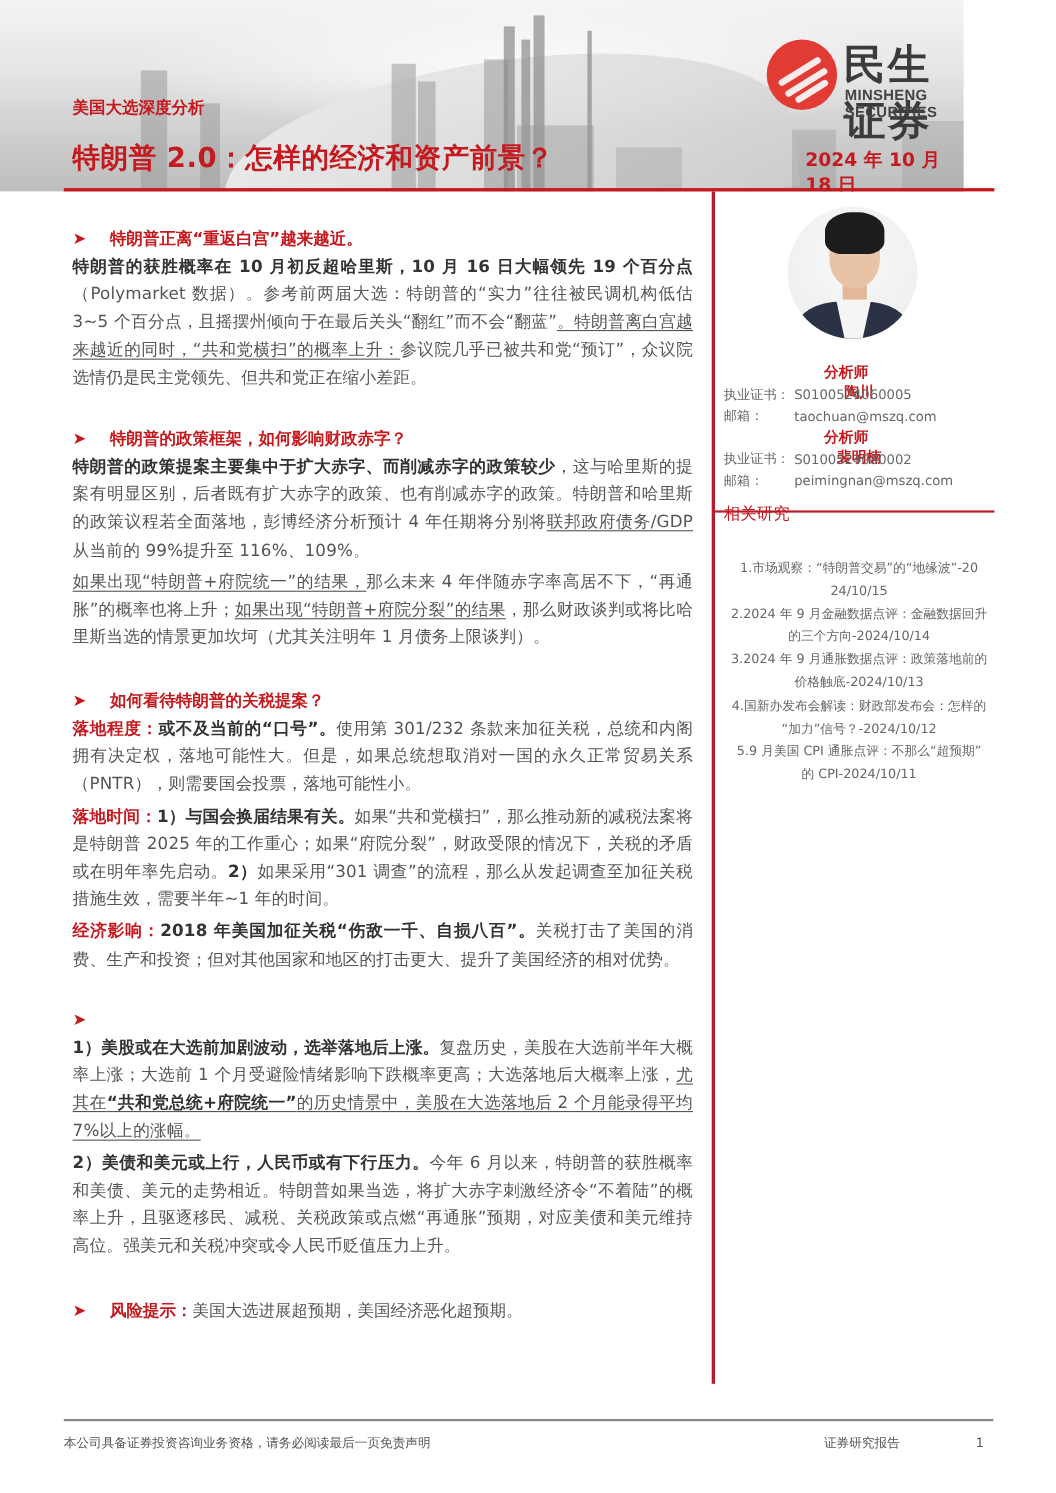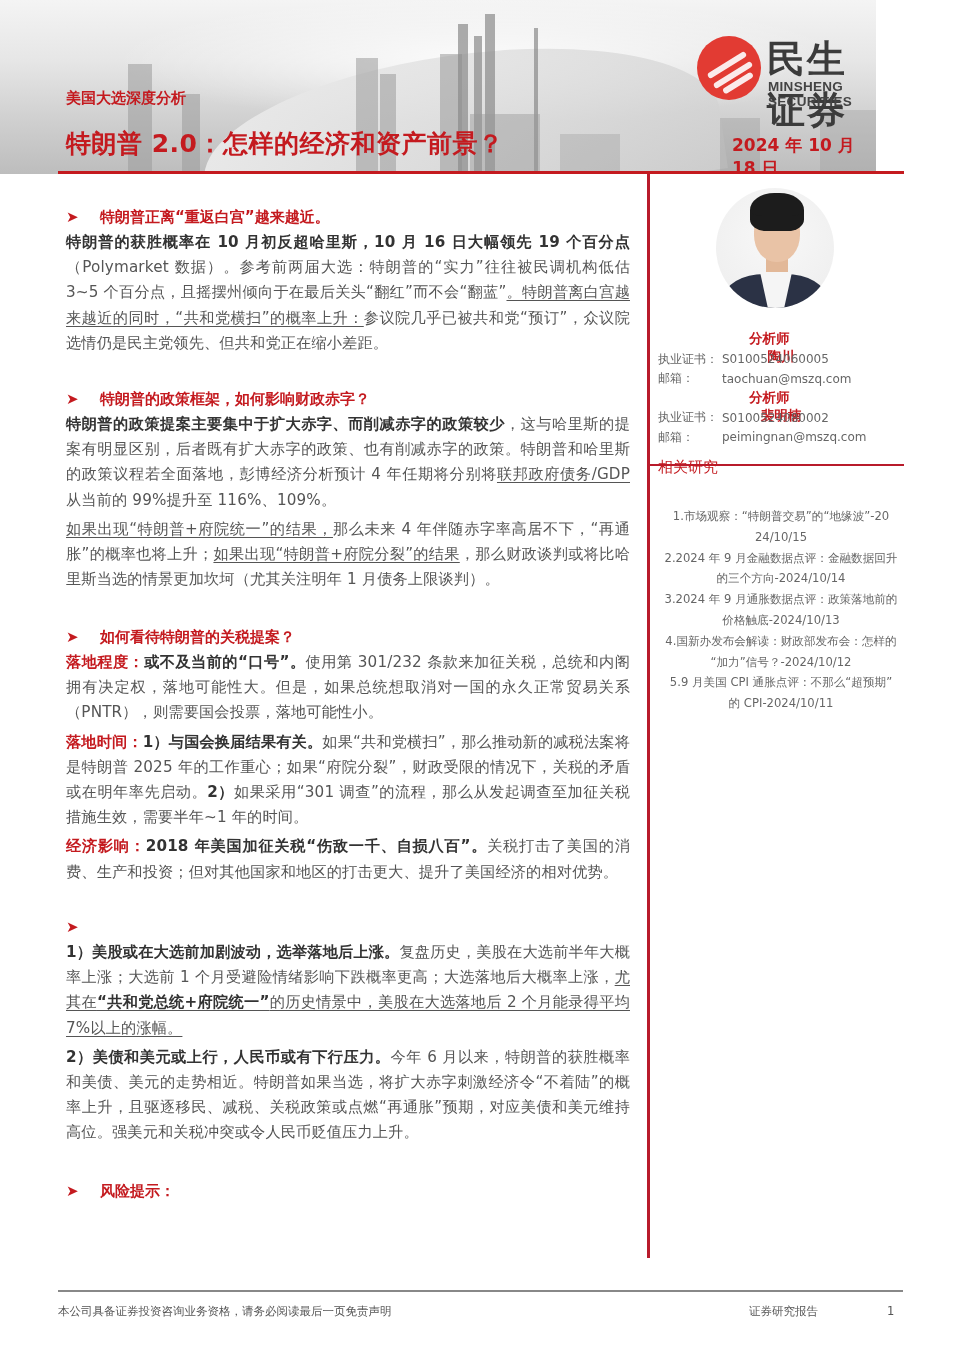--- a/index.html
+++ b/index.html
@@ -161,20 +161,21 @@
     </p>
     <p class="para">
       <b>2）美债和美元或上行，人民币或有下行压力。</b><span>今年 6 月以来，特朗普的获胜概率和美债、美元的走势相近。特朗普如果当选，将扩大赤字刺激经济令“不着陆”的概率上升，且驱逐移民、减税、关税政策或点燃“再通胀”预期，对应美债和美元维持高位。强美元和关税冲突或令人民币贬值压力上升。</span>
     </p>
   </div>
 
   <div class="sec" style="top:978px;">
     <div class="sec-head">
       <span class="arrow">➤</span>
       <span>风险提示：</span>
+      <span style="font-weight:normal;color:#555;">美国大选进展超预期，美国经济恶化超预期。</span>
     </div>
   </div>
 </div>
 
 <div class="right">
   <div class="photo">
     <div class="neck"></div>
     <div class="suit"></div>
     <div class="shirt"></div>
     <div class="face"></div>

